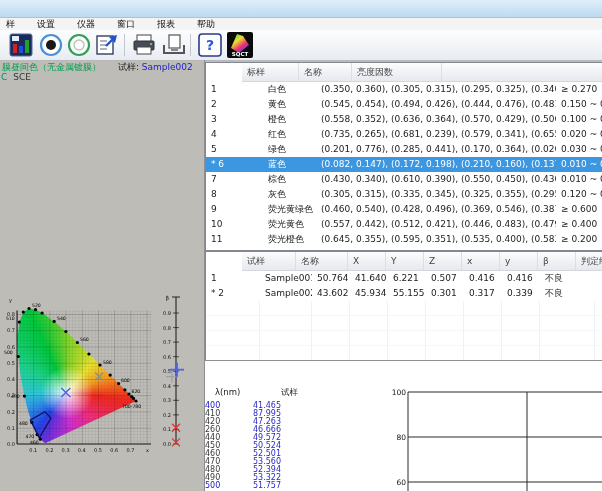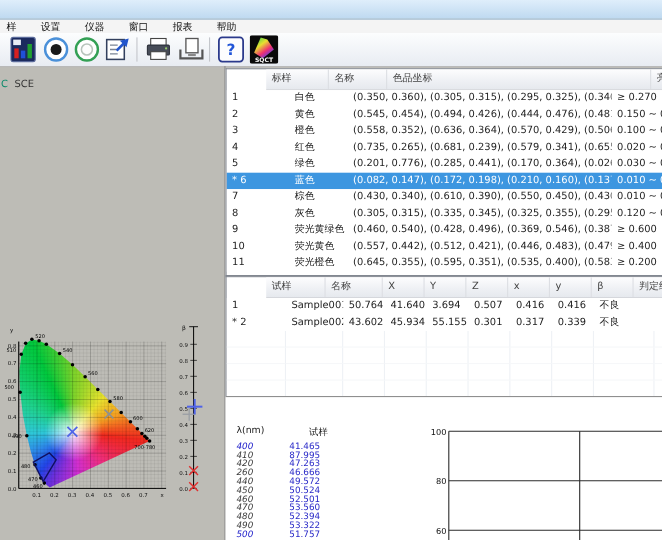--- a/index.html
+++ b/index.html
@@ -43,21 +43,21 @@
   .t2 .c8{width:55px}.t2 .c9{width:50px}
   .r.empty{height:15px;}
   .r.empty .c{border-right:1px solid #eef1f5;border-bottom:1px solid #f6f7f9;height:15px;}
 
   
   .spanel{position:absolute;left:205px;top:360px;width:397px;height:131px;
     background:#ffffff;border-top:1px solid #8f8f8f;}
   .sph{position:absolute;top:26px;font-size:8.5px;color:#222;}
   .sp-rows{position:absolute;left:0;top:41px;width:130px;}
   .sp-row{display:flex;height:8px;line-height:8px;font-size:8px;}
-  .sp-row .wl{width:30px;margin-left:10px;color:#3a3a3a;font-style:italic;}
+  .sp-row .wl{width:30px;margin-left:0;color:#3a3a3a;}
   .sp-row.maj .wl{color:#1515c8;}
   .sp-row .vv{width:58px;margin-left:18px;text-align:left;color:#2a2ac8;}
 
   
   .gamut{position:absolute;left:0;top:290px;width:200px;height:200px;
     background:
       radial-gradient(circle 26px at 33.6% 51.2%, rgba(255,255,255,0.97), rgba(255,255,255,0) 100%),
       conic-gradient(from 0deg at 33.6% 51.2%,
         #7ed32a 0deg,#e8e22e 40deg,#f59b22 70deg,#f0281e 97deg,#ef2d7a 135deg,
         #d12fd1 175deg,#6a30dd 205deg,#2244e8 220deg,#2e8ee8 245deg,#2ec8d8 268deg,
@@ -151,32 +151,36 @@
               <stop offset="1" stop-color="#4040ff"></stop>
           </linearGradient>
         </defs>
         <rect x="0" y="0" width="26" height="26" rx="2" fill="#0a0a0a"></rect>
         <polygon points="10,2 4,16 12,21 22,13 16,4" fill="url(#gam)"></polygon>
         <text x="13" y="24" text-anchor="middle" font-size="5.5" font-weight="bold" fill="#fff">SQCT</text>
       </svg>
     </div>
   </div>
 
+  <div class="info1">
+    <span class="green">膜昼间色（无金属镀膜）</span>
+    <span class="lab">试样:</span>
+    <span class="val">Sample002</span>
+  </div>
   <div class="info2">
     <span class="p">C</span>
     <span class="t">SCE</span>
   </div>
 
   <div class="vdiv"></div>
 
   <div class="tbl t1">
     <div class="hr">
       <div class="c c0">标样</div>
       <div class="c c1">名称</div>
-      <div class="c c2">色品坐标</div>
       <div class="c c3">亮度因数</div>
     </div>
     <div class="r">
       <div class="c c0">1</div>
       <div class="c c1">白色</div>
       <div class="c c2">(0.350, 0.360), (0.305, 0.315), (0.295, 0.325), (0.340, 0.370)</div>
       <div class="c c3">≥ 0.270</div>
     </div>
     <div class="r">
       <div class="c c0">2</div>
@@ -251,21 +255,21 @@
       <div class="c cn">y</div>
       <div class="c cn">β</div>
       <div class="c c8">判定结果</div>
       <div class="c c9"></div>
     </div>
     <div class="r">
       <div class="c c0">1</div>
       <div class="c c1">Sample001</div>
       <div class="c cn">50.764</div>
       <div class="c cn">41.640</div>
-      <div class="c cn">3.694</div>
+      <div class="c cn">6.221</div>
       <div class="c cn">0.507</div>
       <div class="c cn">0.416</div>
       <div class="c cn">0.416</div>
       <div class="c c8">不良</div>
       <div class="c c9"></div>
     </div>
     <div class="r">
       <div class="c c0">* 2</div>
       <div class="c c1">Sample002</div>
       <div class="c cn">43.602</div>

